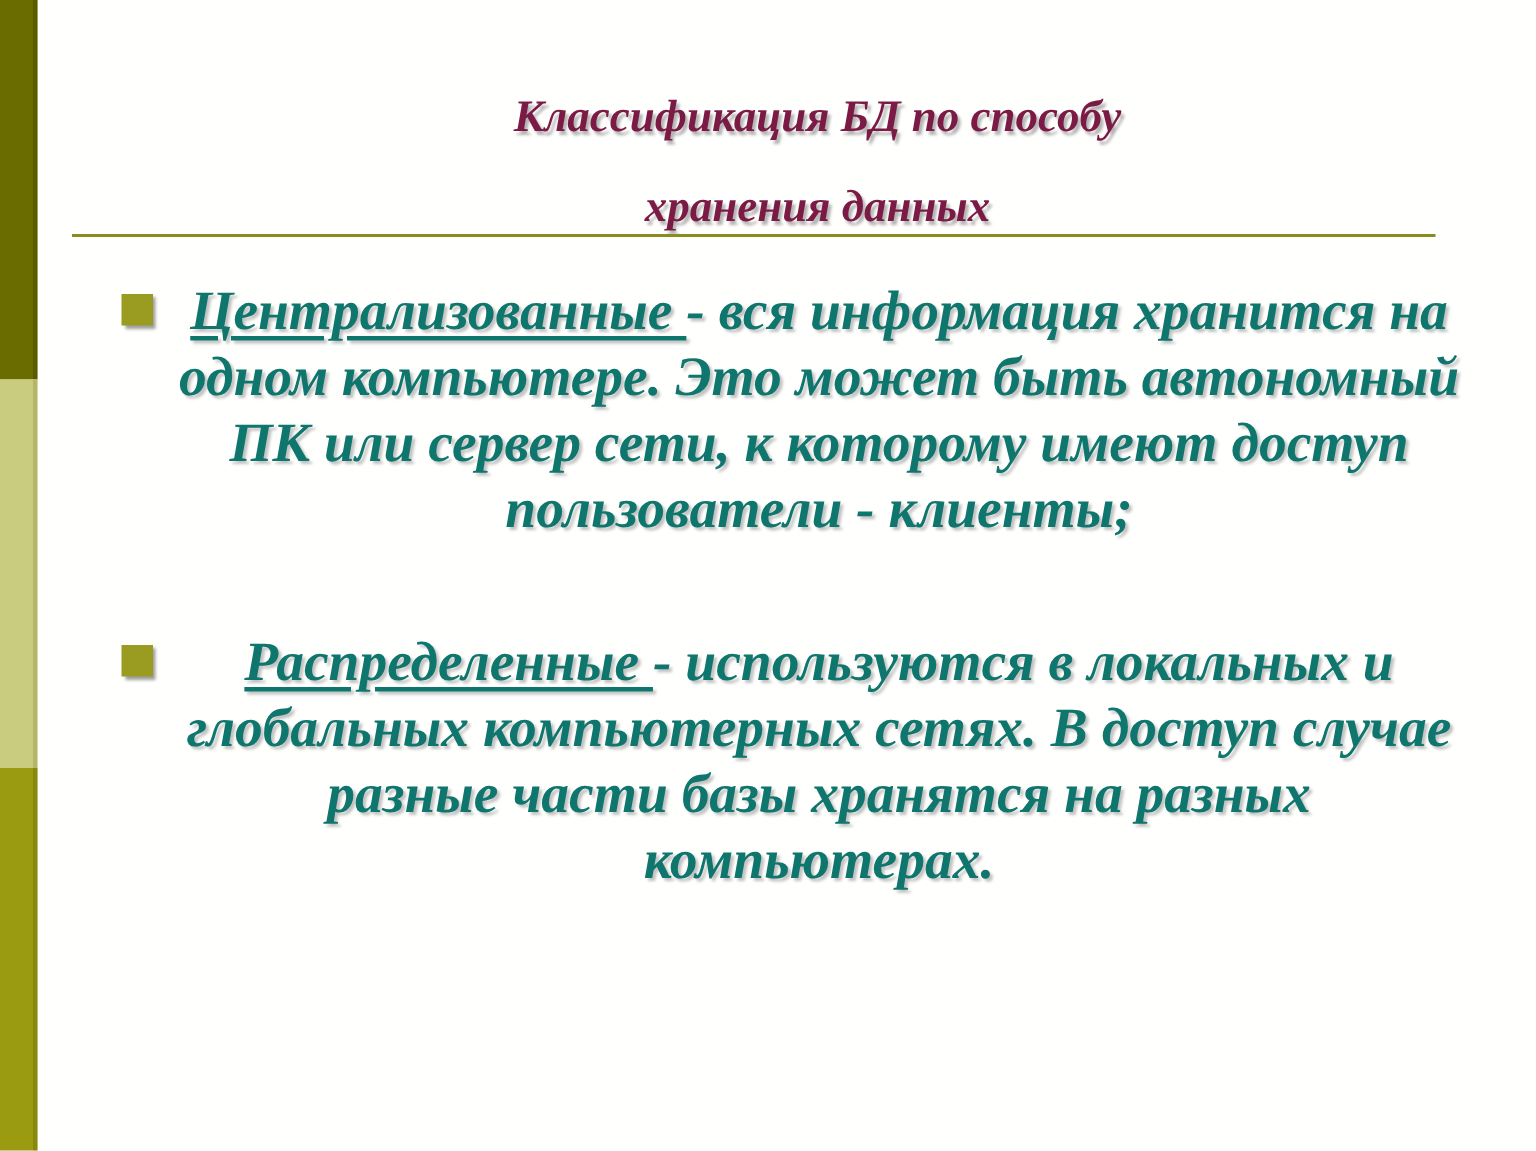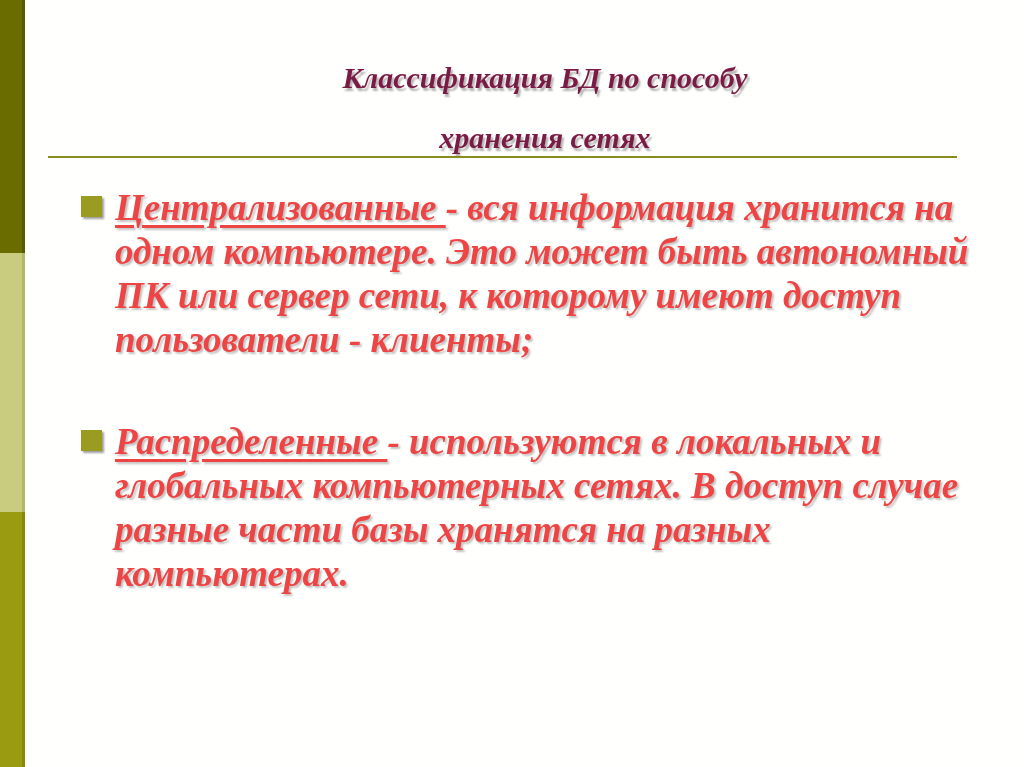--- a/index.html
+++ b/index.html
@@ -53,43 +53,44 @@
     width: 21px; height: 21px;
     background: #9a9b21;
     margin-top: 10px;
     box-shadow: 2px 2px 2px #9e9e9e;
   }
   .bullet-text {
     margin: 0 0 0 13px;
     max-width: 862px;
     font-size: 37px; line-height: 44px;
     font-weight: bold; font-style: italic;
-    color: #ef4444;
+    color: #0f766e;
     text-shadow: 2px 2px 2px #c2c2c2;
+    text-align: center;
   }
   .term {
     text-decoration: underline;
     text-decoration-thickness: 3px;
     text-underline-offset: 5px;
   }
 </style>
 </head>
 <body>
 
 <div class="slide">
 
   <div class="sidebar">
     <div class="seg seg-top"></div>
     <div class="seg seg-mid"></div>
     <div class="seg seg-bot"></div>
   </div>
 
   <h1 class="title">
     <span>Классификация БД по способу</span><br>
-    <span>хранения сетях</span>
+    <span>хранения данных</span>
   </h1>
 
   <hr class="rule">
 
   <ul class="bullets">
     <li class="bullet-item">
       <span class="marker"></span>
       <p class="bullet-text"><span class="term">Централизованные </span><span>- вся информация хранится на одном компьютере. Это может быть автономный ПК или сервер сети, к которому имеют доступ пользователи - клиенты;</span></p>
     </li>
     <li class="bullet-item">

